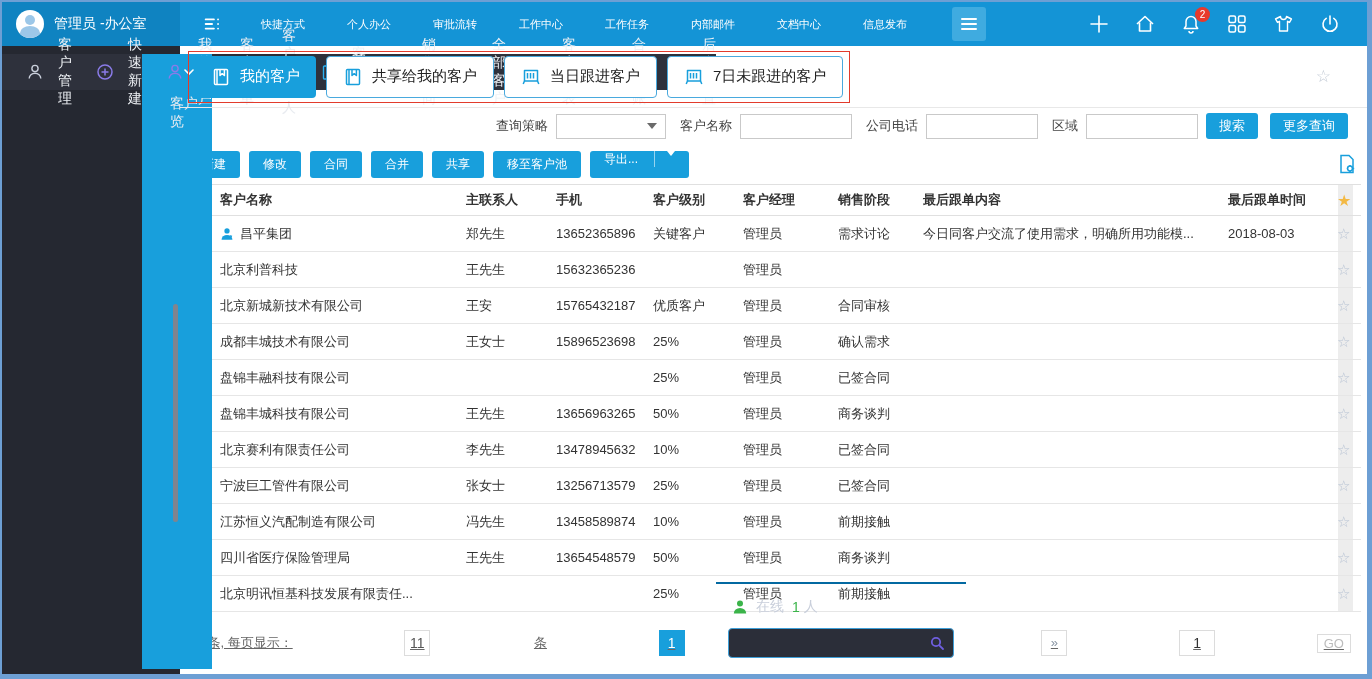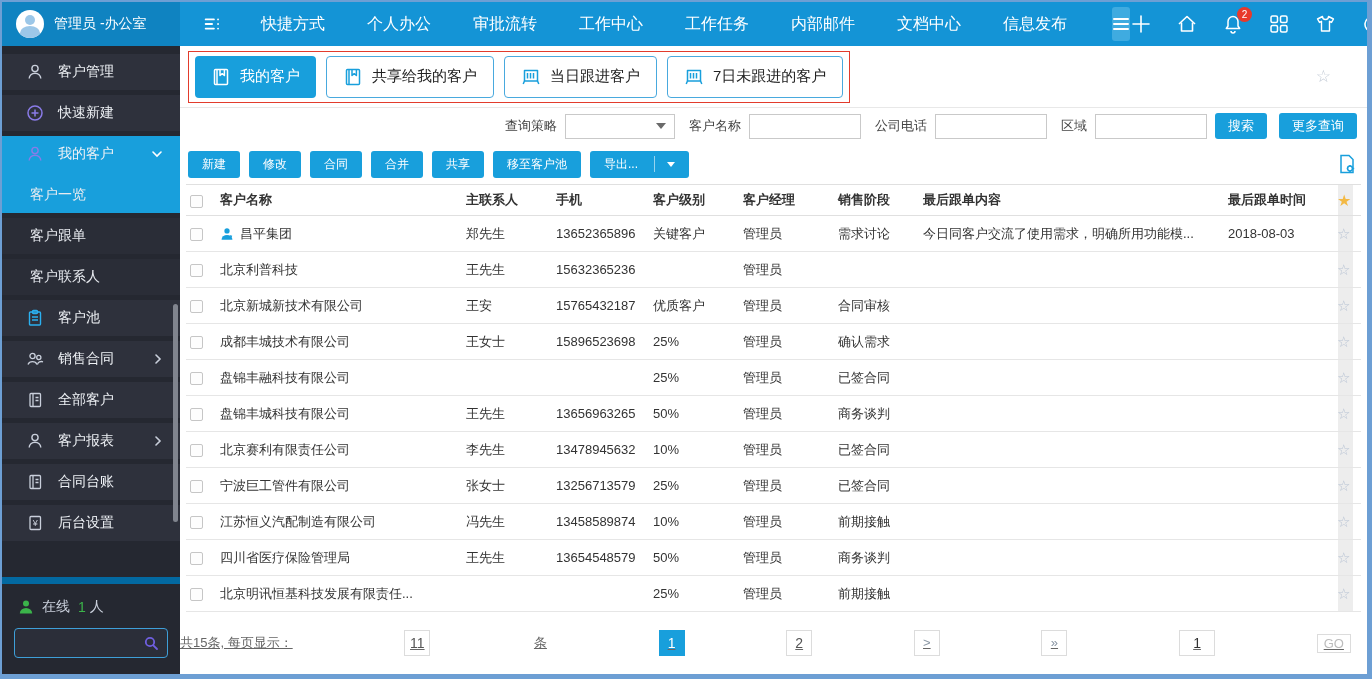--- a/index.html
+++ b/index.html
@@ -9,68 +9,68 @@
 
   
   .topbar { height:44px; flex:0 0 44px; background:#1494d6; display:flex; align-items:center; color:#fff; }
   .topbar-left { width:178px; height:44px; background:#0f83c1; display:flex; align-items:center; padding-left:14px; gap:10px; flex:0 0 178px; }
   .avatar { width:28px; height:28px; border-radius:50%; background:#fff; position:relative; overflow:hidden; flex:0 0 28px; }
   .avatar::before { content:""; position:absolute; left:9px; top:5px; width:10px; height:10px; border-radius:50%; background:#9cc7e8; }
   .avatar::after { content:""; position:absolute; left:4px; top:16px; width:20px; height:14px; border-radius:50% 50% 0 0; background:#9cc7e8; }
   .user-name { font-size:14px; white-space:nowrap; }
   .list-icon { margin:0 16px 0 22px; display:flex; }
   .nav-items { display:flex; }
-  .nav-item { color:#fff; font-size:16px; padding:0 21px; line-height:44px; cursor:pointer; white-space:nowrap;text-align:center; }
+  .nav-item { color:#fff; font-size:11px; padding:0 21px; line-height:44px; cursor:pointer; white-space:nowrap;text-align:center; }
   .hamburger { width:34px; height:34px; background:#3fabe0; border-radius:3px; margin-left:24px; display:flex; align-items:center; justify-content:center; cursor:pointer; }
   .topbar-actions { margin-left:auto; display:flex; align-items:center; gap:24px; padding-right:26px; }
   .tb-icon { position:relative; display:flex; cursor:pointer; }
   .badge { position:absolute; top:-6px; right:-8px; min-width:15px; height:15px; border-radius:8px; background:#e8392b; color:#fff; font-size:10px; line-height:15px; text-align:center; padding:0 3px; }
 
   
   .main { flex:1; display:flex; min-height:0; }
 
   
-  .sidebar { width:178px; flex:0 0 178px; background:#252831; display:flex; flex-direction:column; position:relative; padding-top:8px; }
+  .sidebar { width:178px; flex:0 0 178px; background:#252831; display:flex; flex-direction:row; position:relative; padding-top:8px; }
   .side-item { height:36px; margin:0 0 5px 0; background:#2e313c; display:flex; align-items:center; padding-left:24px; color:#eef1f5; font-size:14px; cursor:pointer; position:relative; }
   .side-item .s-icon { width:18px; margin-right:14px; display:flex; }
   .side-sub { height:36px; margin:0 0 5px 0; background:#2a2d37; display:flex; align-items:center; padding-left:28px; color:#e8ebf0; font-size:14px; cursor:pointer; }
   .active-group { background:#189fdc; margin-bottom:5px; }
   .active-group .side-item, .active-group .side-sub { background:transparent; }
   .chev { position:absolute; right:18px; display:flex; }
   .icon-light { color:#c9cfdb; } .icon-purple { color:#8a7be8; } .icon-blue { color:#2bb0f0; }
   .side-scrollthumb { position:absolute; right:2px; top:258px; width:5px; height:218px; background:#80848e; border-radius:3px; }
-  .side-bottom { margin-top:auto; border-top:7px solid #0369a1; padding:14px 12px 16px 12px; }
+  .side-bottom { margin-top:auto; border-top:2px solid #0369a1; padding:14px 12px 16px 12px; }
   .online-row { display:flex; align-items:center; gap:8px; color:#c9cfdb; font-size:14px; margin-bottom:12px; padding-left:4px; }
   .online-count { color:#3bb44a; }
   .side-search { height:30px; border:1px solid #3e9fd8; border-radius:4px; background:#2b2e39; display:flex; align-items:center; }
   .side-search input { flex:1; background:transparent; border:none; outline:none; color:#dde; padding:0 8px; font-size:13px; min-width:0; }
   .side-search .sch-btn { padding:0 8px; display:flex; cursor:pointer; }
 
   
   .content { flex:1; display:flex; flex-direction:column; background:#fff; min-width:0; }
   .tabstrip { flex:0 0 62px; display:flex; align-items:center; padding:0 8px; border-bottom:1px solid #e8e8e8; position:relative; }
   .tab-redbox { border:1px solid #e23b2c; padding:4px 6px; display:inline-flex; gap:10px; align-items:center; }
   .tab { height:42px; display:inline-flex; align-items:center; gap:9px; padding:0 16px; border-radius:4px; font-size:15px; cursor:pointer; white-space:nowrap; }
   .tab.active { background:#189fdc; color:#fff; }
   .tab.inactive { background:#fff; border:1px solid #49a9de; color:#222; }
   .tab.inactive .t-icon { color:#189fdc; }
   .tab.active .t-icon { color:#fff; }
   .strip-star { position:absolute; right:36px; color:#c3cbd6; font-size:17px; cursor:pointer; }
 
-  .filterbar { flex:0 0 36px; display:flex; align-items:center; justify-content:flex-end; gap:8px; padding-right:10px; font-size:13px; color:#444; }
+  .filterbar { flex:0 0 36px; display:flex; align-items:center; justify-content:flex-end; gap:8px; padding-right:19px; font-size:13px; color:#444; }
   .f-label { margin-left:6px; white-space:nowrap; }
   .f-input { width:112px; height:25px; border:1px solid #c9c9c9; background:#fff; outline:none; padding:0 6px; font-size:13px; }
   .f-select { width:110px; height:25px; border:1px solid #c9c9c9; background:#fff; display:flex; align-items:center; justify-content:flex-end; padding-right:8px; cursor:pointer; }
   .caret { width:0; height:0; border-left:5px solid transparent; border-right:5px solid transparent; border-top:6px solid #6a6a6a; }
   .btn { background:#189fdc; color:#fff; border:none; height:26px; padding:0 13px; font-size:13px; border-radius:3px; cursor:pointer; white-space:nowrap; font-family:inherit; }
   .btn.more { margin-left:4px; }
 
   .toolbar { flex:0 0 40px; display:flex; align-items:center; gap:9px; padding:0 10px 0 8px; }
   .btn.tool { height:27px; padding:0 14px; font-size:12px; }
-  .btn.export { display:inline-flex; align-items:center; gap:12px; }
+  .btn.export { display:inline-flex; align-items:flex-start; gap:12px; }
   .caret-w { width:0; height:0; border-left:4px solid transparent; border-right:4px solid transparent; border-top:5px solid #fff; }
   .export-sep { width:1px; height:16px; background:rgba(255,255,255,.55); margin-left:4px; }
   .file-ico { margin-left:auto; color:#189fdc; display:flex; cursor:pointer; }
 
   
   table { border-collapse:collapse; table-layout:fixed; width:calc(100% - 12px); margin:0 6px; }
   thead th { height:31px; border-top:1px solid #e0e0e0; border-bottom:1px solid #e0e0e0; text-align:left; font-size:13px; color:#333; font-weight:bold; padding:0 4px; white-space:nowrap; overflow:hidden; }
   tbody td { height:36px; border-bottom:1px solid #e6e6e6; font-size:13px; color:#333; padding:0 4px; white-space:nowrap; overflow:hidden; text-overflow:ellipsis; }
   .cb { display:inline-block; width:13px; height:13px; border:1px solid #c6c6c6; border-radius:2px; background:#fdfdfd; vertical-align:middle; cursor:pointer; }
   .star-col { padding:0 !important; background:linear-gradient(to right,#fff 0 2px,#ededed 2px 17px,#fff 17px); text-align:left; }

